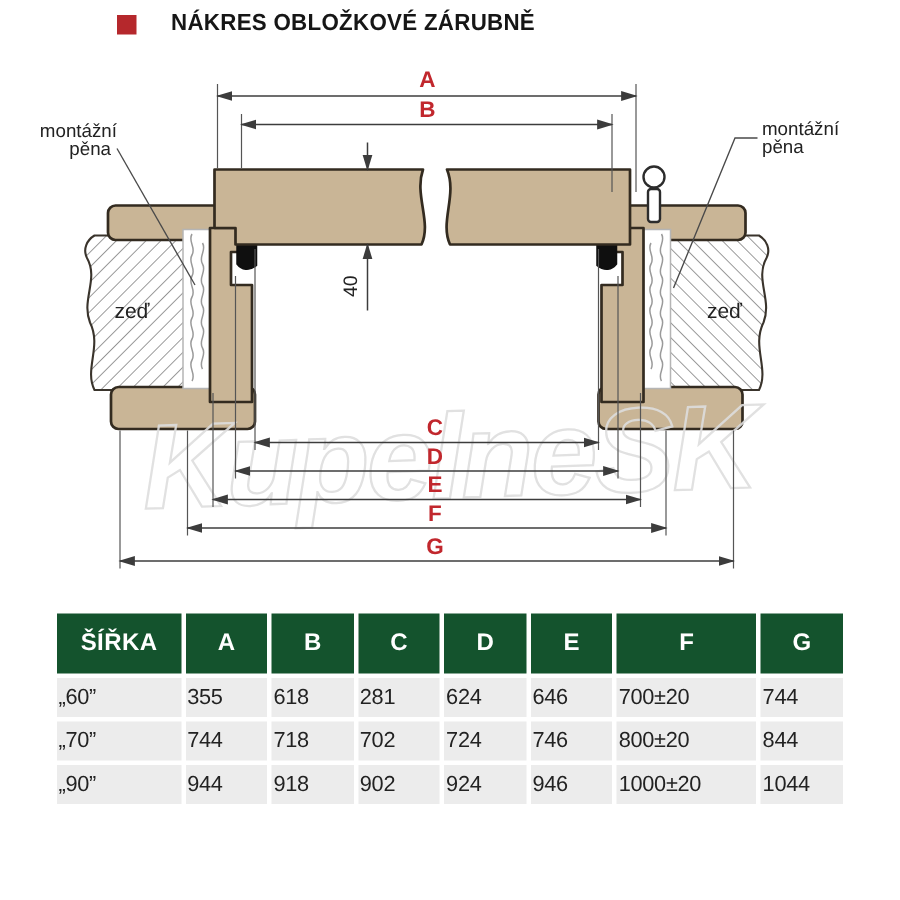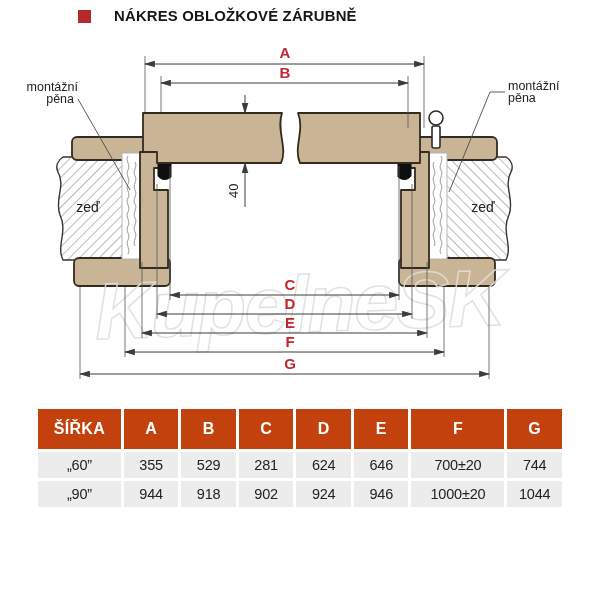--- a/index.html
+++ b/index.html
@@ -39,26 +39,26 @@
     font-size:80px;font-weight:bold;font-style:italic;
     fill:none;stroke:#dedede;stroke-width:1.5;opacity:.9;letter-spacing:-2px;
   }
   
   .size-table{
     position:absolute;top:406px;left:35px;
     border-collapse:separate;border-spacing:3px;
     table-layout:fixed;width:530px;
   }
   .size-table th{
-    background:#c2410c;color:#ffffff;font-weight:bold;font-size:16px;
+    background:#14532d;color:#ffffff;font-weight:bold;font-size:16px;
     height:38px;text-align:center;letter-spacing:.3px;
   }
   .size-table td{
     background:#ececec;color:#222222;font-size:14.5px;
-    height:24px;text-align:center;letter-spacing:-.2px;
+    height:24px;letter-spacing:-.2px;
   }
 </style>
 </head>
 <body>
 
 <div class="title-row">
   <span class="title-bullet"></span>
   <span class="title-text">NÁKRES OBLOŽKOVÉ ZÁRUBNĚ</span>
 </div>
 
@@ -178,26 +178,36 @@
       <th>D</th>
       <th>E</th>
       <th>F</th>
       <th>G</th>
     </tr>
   </thead>
   <tbody>
     <tr>
       <td>„60”</td>
       <td>355</td>
-      <td>529</td>
+      <td>618</td>
       <td>281</td>
       <td>624</td>
       <td>646</td>
       <td>700±20</td>
       <td>744</td>
+    </tr>
+    <tr>
+      <td>„70”</td>
+      <td>744</td>
+      <td>718</td>
+      <td>702</td>
+      <td>724</td>
+      <td>746</td>
+      <td>800±20</td>
+      <td>844</td>
     </tr>
     <tr>
       <td>„90”</td>
       <td>944</td>
       <td>918</td>
       <td>902</td>
       <td>924</td>
       <td>946</td>
       <td>1000±20</td>
       <td>1044</td>

